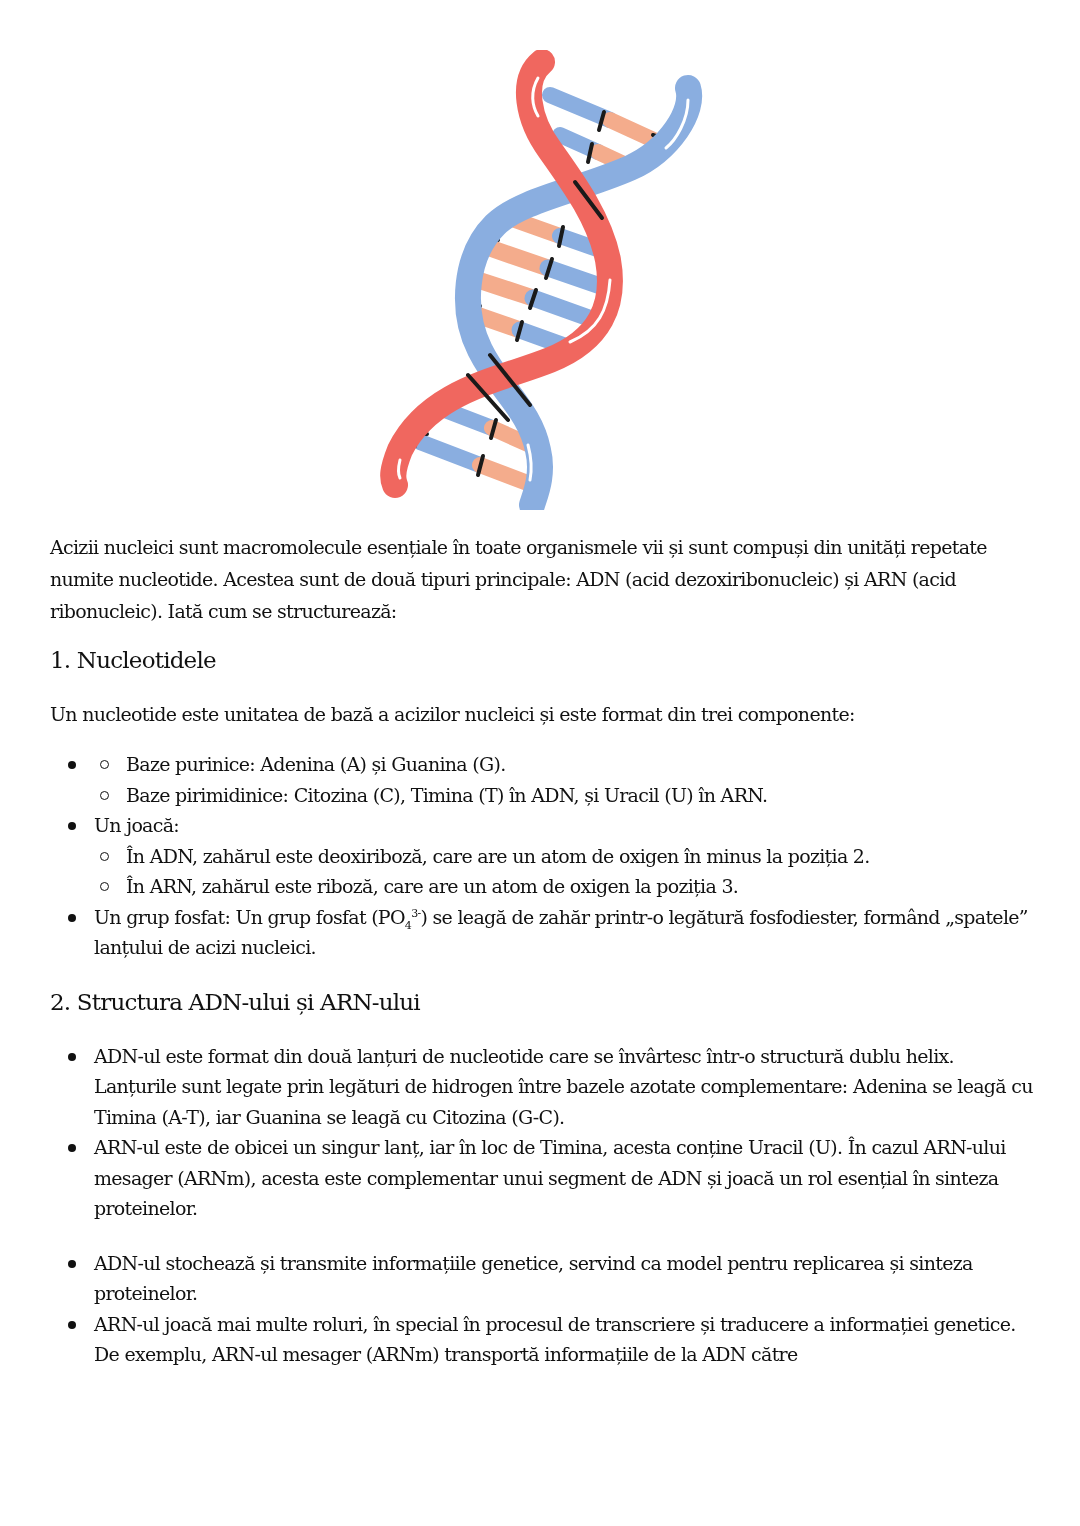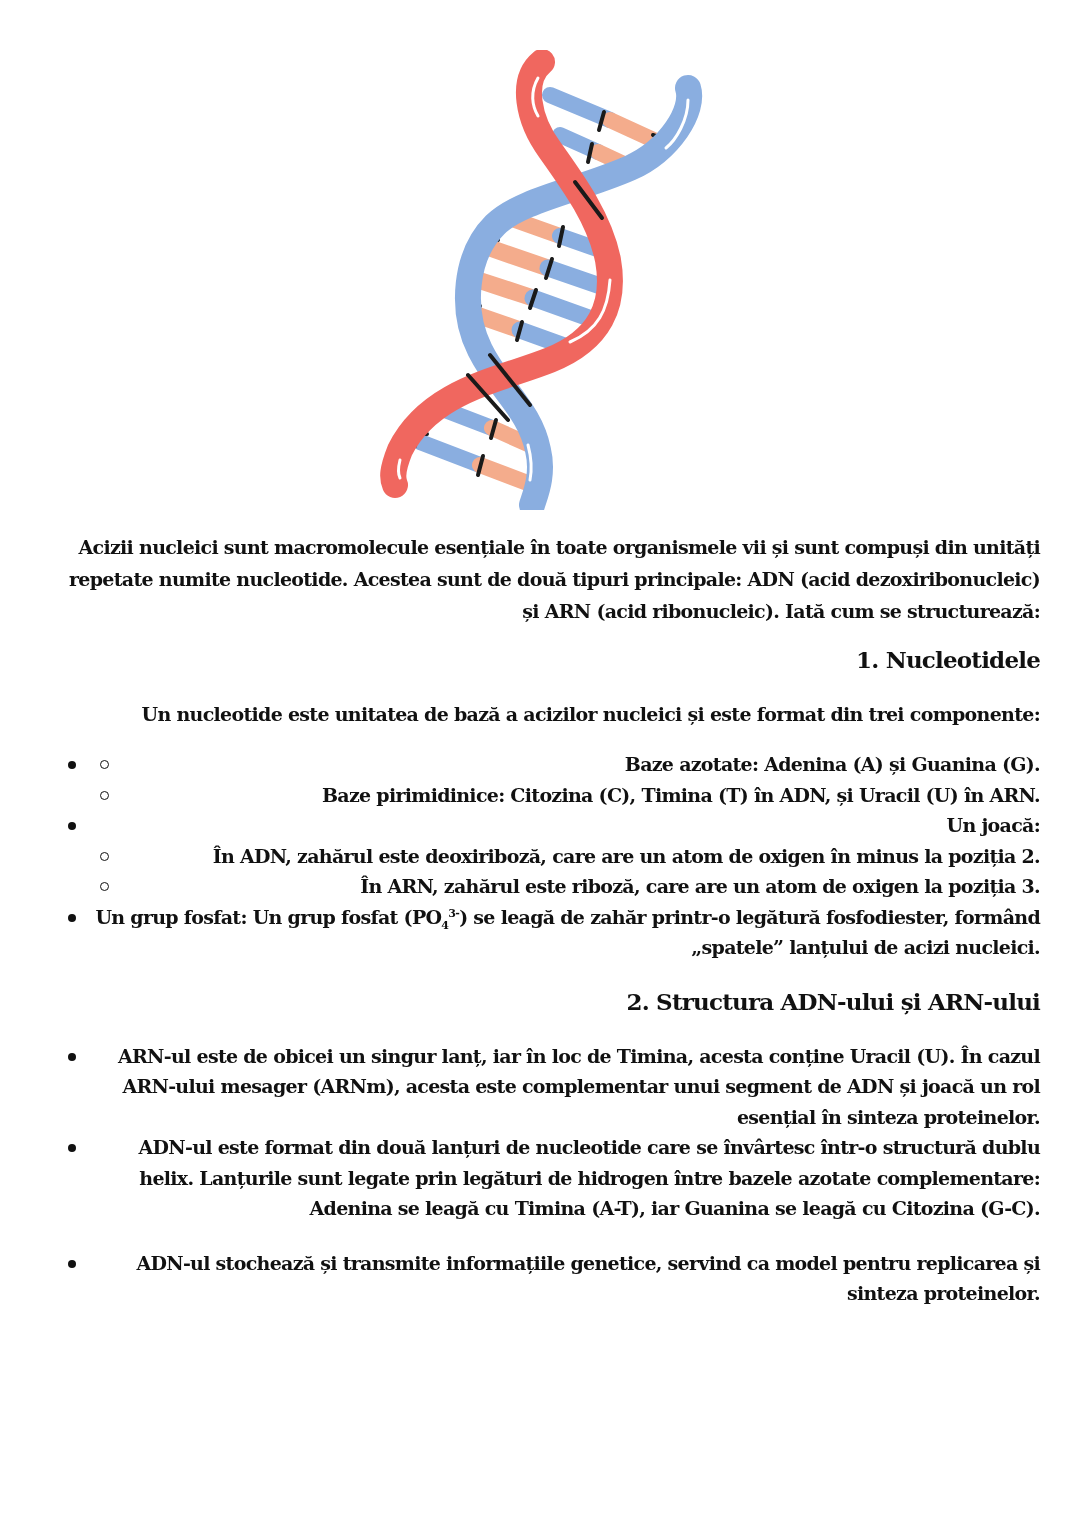--- a/index.html
+++ b/index.html
@@ -22,23 +22,22 @@
       width: 340px;
       height: 460px;
     }
     .content {
       position: absolute;
       left: 50px;
       top: 531px;
       width: 990px;
     }
     .text, h2, li {
-      font-weight: bold;
+      font-weight: normal;
       letter-spacing: -0.7px;
-      text-align: right;
     }
     .intro {
       font-size: 19px;
       line-height: 32px;
       margin: 0;
     }
     h2 {
       font-size: 23px;
       line-height: 30px;
       margin: 0;
@@ -159,21 +158,21 @@
   <p class="intro text">Acizii nucleici sunt macromolecule esențiale în toate organismele vii și sunt compuși din unități repetate numite nucleotide. Acestea sunt de două tipuri principale: ADN (acid dezoxiribonucleic) și ARN (acid ribonucleic). Iată cum se structurează:</p>
 
   <h2 style="margin-top:18px;">1. Nucleotidele</h2>
   <p class="lead text" style="margin-top:24px;">Un nucleotide este unitatea de bază a acizilor nucleici și este format din trei componente:</p>
   <ul class="l1" style="margin-top:20px;">
     <li>
       <span class="bullet"></span>
       <ul class="l2">
         <li>
           <span class="bullet"></span>
-          <span>Baze azotate: Adenina (A) și Guanina (G).</span>
+          <span>Baze purinice: Adenina (A) și Guanina (G).</span>
         </li>
         <li>
           <span class="bullet"></span>
           <span>Baze pirimidinice: Citozina (C), Timina (T) în ADN, și Uracil (U) în ARN.</span>
         </li>
       </ul>
     </li>
     <li>
       <span class="bullet"></span>
       <span>Un joacă:</span>
@@ -191,27 +190,31 @@
     <li>
       <span class="bullet"></span>
       <span>Un grup fosfat: Un grup fosfat (PO</span><sub>4</sub><sup>3-</sup><span>) se leagă de zahăr printr-o legătură fosfodiester, formând „spatele” lanțului de acizi nucleici.</span>
     </li>
   </ul>
 
   <h2 style="margin-top:24px;">2. Structura ADN-ului și ARN-ului</h2>
   <ul class="l1" style="margin-top:24px;">
     <li>
       <span class="bullet"></span>
+      <span>ADN-ul este format din două lanțuri de nucleotide care se învârtesc într-o structură dublu helix. Lanțurile sunt legate prin legături de hidrogen între bazele azotate complementare: Adenina se leagă cu Timina (A-T), iar Guanina se leagă cu Citozina (G-C).</span>
+    </li>
+    <li>
+      <span class="bullet"></span>
       <span>ARN-ul este de obicei un singur lanț, iar în loc de Timina, acesta conține Uracil (U). În cazul ARN-ului mesager (ARNm), acesta este complementar unui segment de ADN și joacă un rol esențial în sinteza proteinelor.</span>
     </li>
-    <li>
-      <span class="bullet"></span>
-      <span>ADN-ul este format din două lanțuri de nucleotide care se învârtesc într-o structură dublu helix. Lanțurile sunt legate prin legături de hidrogen între bazele azotate complementare: Adenina se leagă cu Timina (A-T), iar Guanina se leagă cu Citozina (G-C).</span>
-    </li>
   </ul>
 
   <ul class="l1" style="margin-top:24px;">
     <li>
       <span class="bullet"></span>
       <span>ADN-ul stochează și transmite informațiile genetice, servind ca model pentru replicarea și sinteza proteinelor.</span>
+    </li>
+    <li>
+      <span class="bullet"></span>
+      <span>ARN-ul joacă mai multe roluri, în special în procesul de transcriere și traducere a informației genetice. De exemplu, ARN-ul mesager (ARNm) transportă informațiile de la ADN către</span>
     </li>
   </ul>
 </div>
 
 </body></html>

